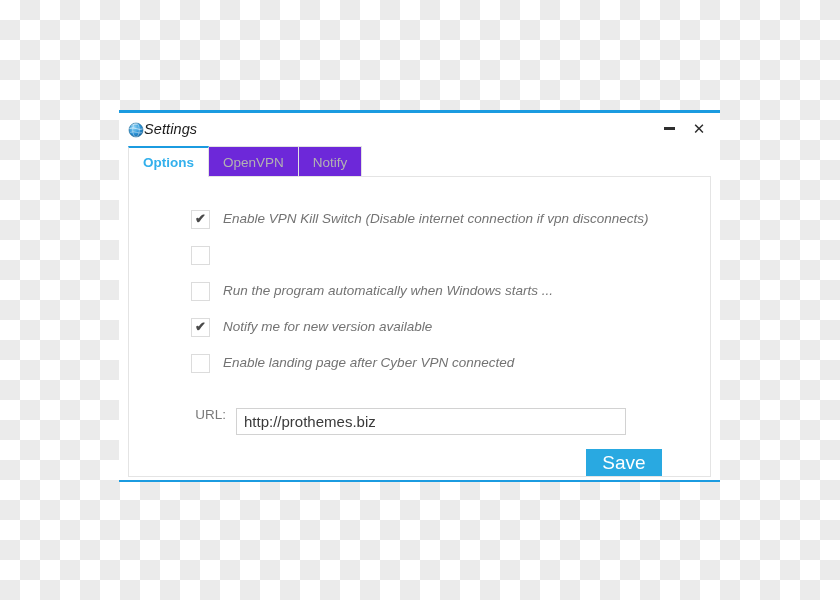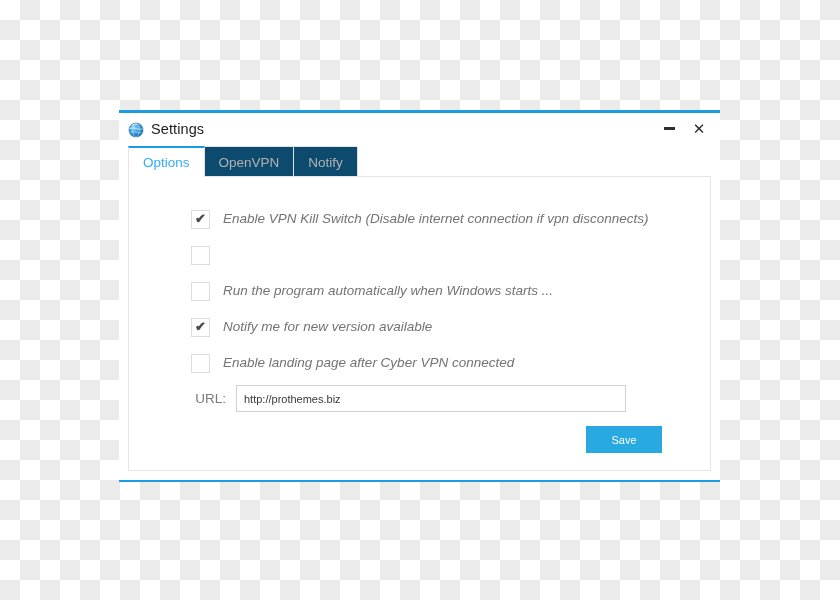--- a/index.html
+++ b/index.html
@@ -42,21 +42,21 @@
     min-height: 33px;
     display: flex;
     align-items: center;
     padding: 0 0 0 9px;
     background: #ffffff;
     position: relative;
   }
   .title-left {
     display: flex;
     align-items: flex-start;
-    gap: 7px;
+    font-style: italic;
   }
   .app-icon {
     width: 16px;
     height: 16px;
     display: block;
   }
   .title-text {
     font-size: 14.5px;
     color: #1b1b1b;
     letter-spacing: 0.1px;
@@ -109,36 +109,37 @@
   }
   .tab {
     height: 31px;
     box-sizing: border-box;
     padding: 0 14px;
     display: flex;
     align-items: center;
     justify-content: center;
     font-size: 13.5px;
     color: #b2b2b2;
-    background: #0c4a6e;
+    background: #6d28d9;
     border: 1px solid #e2e2e2;
     border-bottom: none;
     margin-left: -1px;
     cursor: default;
     user-select: none;
   }
   .tab:first-child { margin-left: 0; }
   .tab.active {
     background: #ffffff;
     color: #33b0ec;
     border: 1px solid #e4e4e4;
     border-top: 2px solid #1b9be0;
     border-bottom: none;
     position: relative;
     z-index: 3;
+    font-weight: bold;
   }
 
   
   .content-panel {
     margin: 0 9px 9px 9px;
     flex: 1;
     border: 1px solid #e4e4e4;
     background: #ffffff;
     box-sizing: border-box;
     position: relative;
@@ -180,61 +181,60 @@
     font-size: 13.5px;
     color: #737373;
     white-space: nowrap;
     line-height: 1;
     font-style: italic;
   }
 
   
   .url-row {
     display: flex;
-    align-items: center;
-    margin-top: 4px;
+    margin-top: 27px;
     padding-left: 59px;
   }
   .url-label {
     font-size: 13.5px;
     color: #7a7a7a;
     width: 48px;
     text-align: right;
     padding-right: 10px;
     box-sizing: border-box;
     line-height: 1;
   }
   .url-input {
     width: 390px;
     height: 27px;
     box-sizing: border-box;
     border: 1px solid #d2d2d2;
     background: #ffffff;
     font-family: "Liberation Sans", sans-serif;
-    font-size: 11px;
+    font-size: 15px;
     color: #3a3a3a;
     padding: 0 7px;
     outline: none;
   }
 
   
   .save-row {
     display: flex;
     justify-content: flex-end;
     margin-top: 14px;
     padding-right: 48px;
   }
   .save-button {
     width: 76px;
     height: 27px;
     background: #29a9e1;
     color: #ffffff;
     border: none;
     font-family: "Liberation Sans", sans-serif;
-    font-size: 11px;
+    font-size: 19px;
     display: flex;
     align-items: center;
     justify-content: center;
     cursor: default;
     user-select: none;
   }
 </style>
 </head>
 <body>
 

